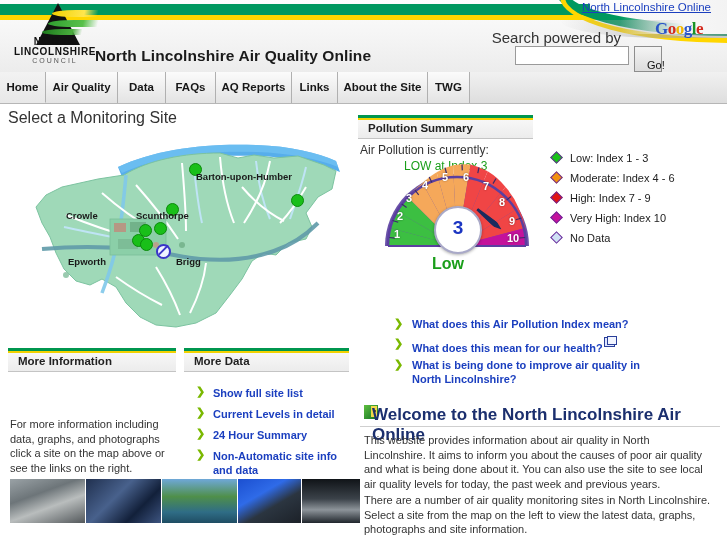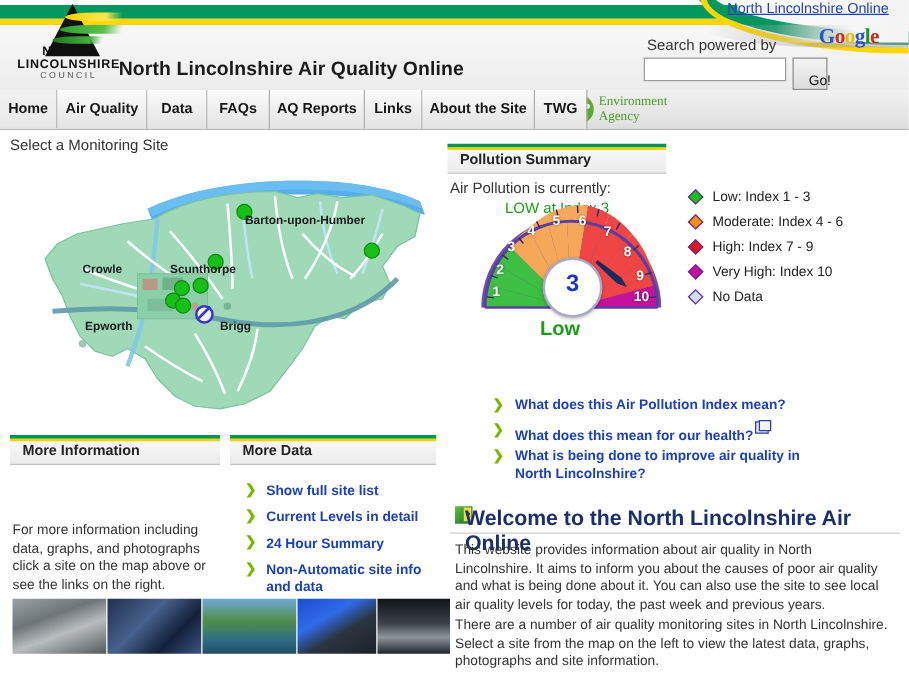--- a/index.html
+++ b/index.html
@@ -107,21 +107,21 @@
   }
 
   #nlo-link {
     position: absolute; right: 16px; top: 1px;
     font-size: 11.5px; color: #1b3fbf;
     text-decoration: underline;
     cursor: pointer;
   }
   #search-label {
     position: absolute; right: 106px; top: 29px;
-    font-size: 12px; color: #333;
+    font-size: 15px; color: #333;
   }
   #google-logo {
     position: absolute; right: 24px; top: 19px;
     font-family: "Liberation Serif", serif;
     font-size: 17px; font-weight: bold; font-style: italic;
     letter-spacing: -0.5px;
   }
   #google-logo .g1 { color: #2a55c8; font-style: normal; }
   #google-logo .o1 { color: #d42a1e; font-style: normal; }
   #google-logo .o2 { color: #f2b600; font-style: normal; }
@@ -202,21 +202,21 @@
     position: absolute; left: 27px; top: 1px;
     font-family: "Liberation Serif", serif;
     font-size: 10.5px; color: #4f9b28; line-height: 11.5px;
   }
 
   
   #main { position: absolute; left: 0; top: 103px; width: 727px; height: 442px; }
 
   #select-site-label {
     position: absolute; left: 8px; top: 6px;
-    font-size: 12px; color: #333;
+    font-size: 16px; color: #333;
   }
 
   
   #map-wrap {
     position: absolute; left: 6px; top: 24px;
     width: 340px; height: 212px;
     overflow: hidden;
   }
   .map-marker {
     position: absolute;
@@ -395,31 +395,20 @@
 
   <div id="google-logo">
     <span class="g1">G</span><span class="o1">o</span><span class="o2">o</span><span class="g2">g</span><span class="l">l</span><span class="e">e</span>
   </div>
 
   <input id="search-input" type="text" placeholder="" style="">
   <button id="search-go">Go!</button>
 </div>
 
 <div id="nav">
-  <div id="ea-logo">
-    <div class="ea-circle">
-      <div class="ea-head"></div>
-      <div class="ea-arm"></div>
-      <div class="ea-fig"></div>
-    </div>
-    <div class="ea-text">
-      <div>Environment</div>
-      <div>Agency</div>
-    </div>
-  </div>
 <div class="nav-tab active" style="left: 0px; width: 46px;"><span>Home</span></div>
     <div class="nav-tab" style="left: 46px; width: 72px;"><span>Air Quality</span></div>
     <div class="nav-tab" style="left: 118px; width: 48px;"><span>Data</span></div>
     <div class="nav-tab" style="left: 166px; width: 50px;"><span>FAQs</span></div>
     <div class="nav-tab" style="left: 216px; width: 76px;"><span>AQ Reports</span></div>
     <div class="nav-tab" style="left: 292px; width: 46px;"><span>Links</span></div>
     <div class="nav-tab" style="left: 338px; width: 90px;"><span>About the Site</span></div>
     <div class="nav-tab" style="left: 428px; width: 42px;"><span>TWG</span></div>
   </div>
 

